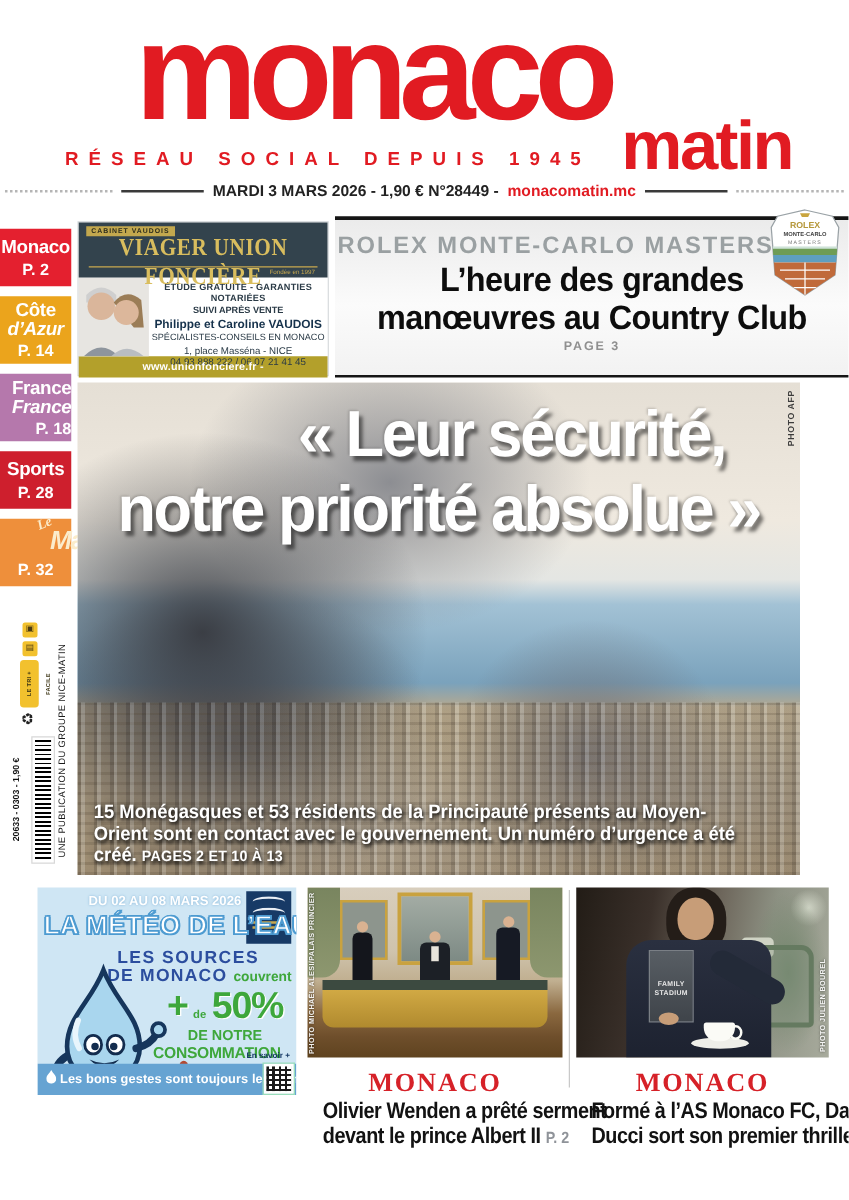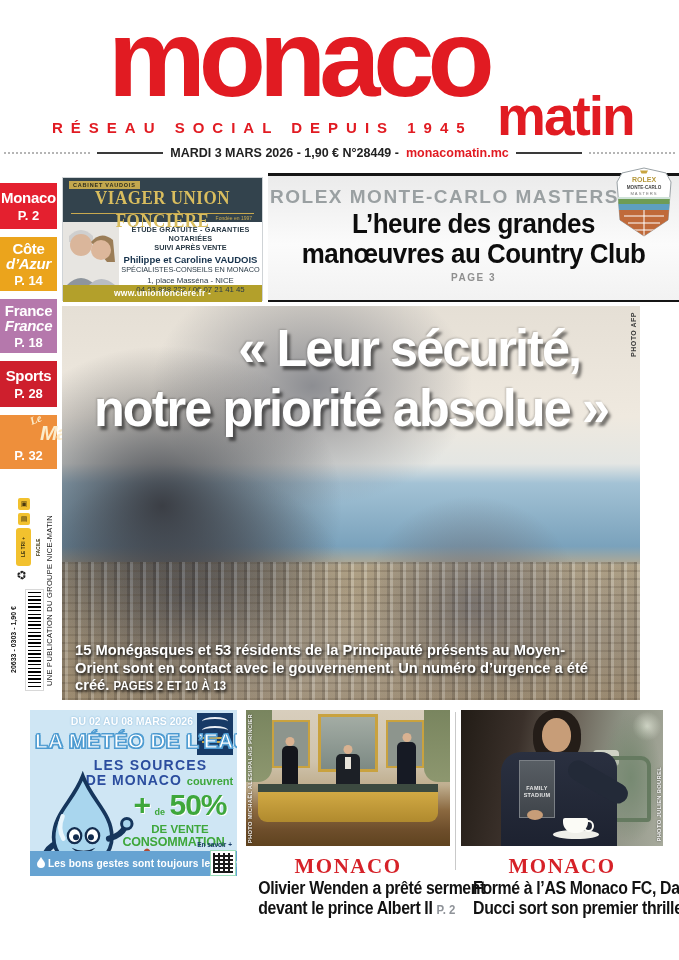--- a/index.html
+++ b/index.html
@@ -295,21 +295,21 @@
   <div class="rail">
     <div class="rail-item" style="background:#e4202f; height:46px;">
       <div class="rail-title">Monaco</div>
       <div class="rail-page">P. 2</div>
     </div>
     <div class="rail-item" style="background:#eba41c; height:54px;">
       <div class="rail-title">Côte</div>
       <div class="rail-sub">d’Azur</div>
       <div class="rail-page">P. 14</div>
     </div>
-    <div class="rail-item" style="background:#b578ac; height:54px;">
+    <div class="rail-item" style="background:#b578ac; height:54px;align-items:flex-end;">
       <div class="rail-title">France</div>
       <div class="rail-sub">France</div>
       <div class="rail-page">P. 18</div>
     </div>
     <div class="rail-item" style="background:#ce1f2d; height:46px;">
       <div class="rail-title">Sports</div>
       <div class="rail-page">P. 28</div>
     </div>
     <div class="rail-item" style="background:#ee8f3b; height:54px;">
       <div class="rail-mag-wrap">
@@ -414,21 +414,21 @@
     <div class="water-src1">LES SOURCES</div>
     <div class="water-src2">
       <span>DE MONACO</span>
       <span class="water-couvrent">couvrent</span>
     </div>
     <div class="water-pct">
       <span class="big">+</span>
       <span class="mid">de</span>
       <span class="big">50%</span>
     </div>
-    <div class="water-l3">DE VENTE</div>
+    <div class="water-l3">DE NOTRE</div>
     <div class="water-l4">CONSOMMATION</div>
     <svg class="water-mascot" viewBox="0 0 120 150">
       <path d="M45 128 q-2 12 -6 14" stroke="#1d3a5f" stroke-width="9" stroke-linecap="round" fill="none"></path>
       <path d="M68 130 q2 12 5 13" stroke="#1d3a5f" stroke-width="9" stroke-linecap="round" fill="none"></path>
       <path d="M22 98 q-14 6 -17 20" stroke="#16365c" stroke-width="8" stroke-linecap="round" fill="none"></path>
       <path d="M57 8 C 44 42, 18 58, 18 90 a39 39 0 0 0 78 0 C 96 58, 70 42, 57 8 Z" fill="#a9d6ee" stroke="#16365c" stroke-width="5"></path>
       <path d="M30 62 q-7 16 1 30" stroke="#e8f5fc" stroke-width="6" fill="none" stroke-linecap="round"></path>
       <path d="M92 92 q16 -4 22 -16" stroke="#16365c" stroke-width="8" stroke-linecap="round" fill="none"></path>
       <circle cx="116" cy="72" r="7" fill="#a9d6ee" stroke="#16365c" stroke-width="4"></circle>
       <ellipse cx="46" cy="88" rx="9" ry="10" fill="#fff" stroke="#132c4e" stroke-width="3"></ellipse>

